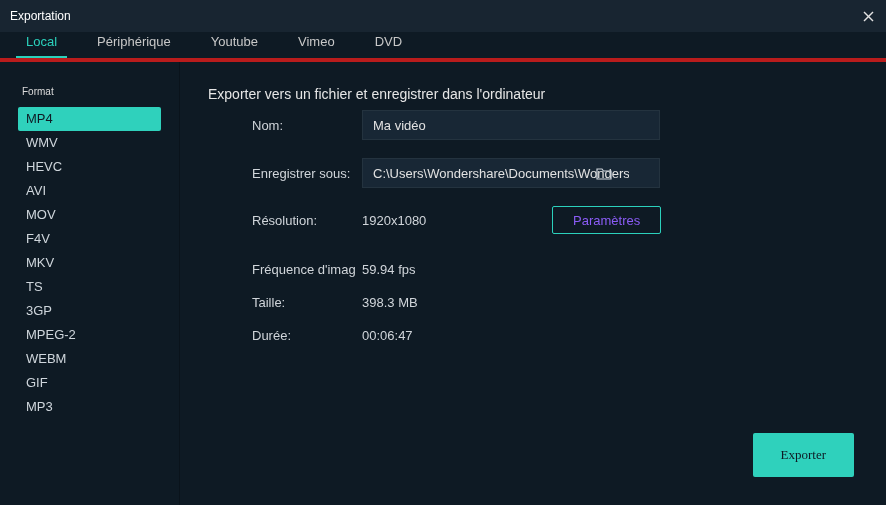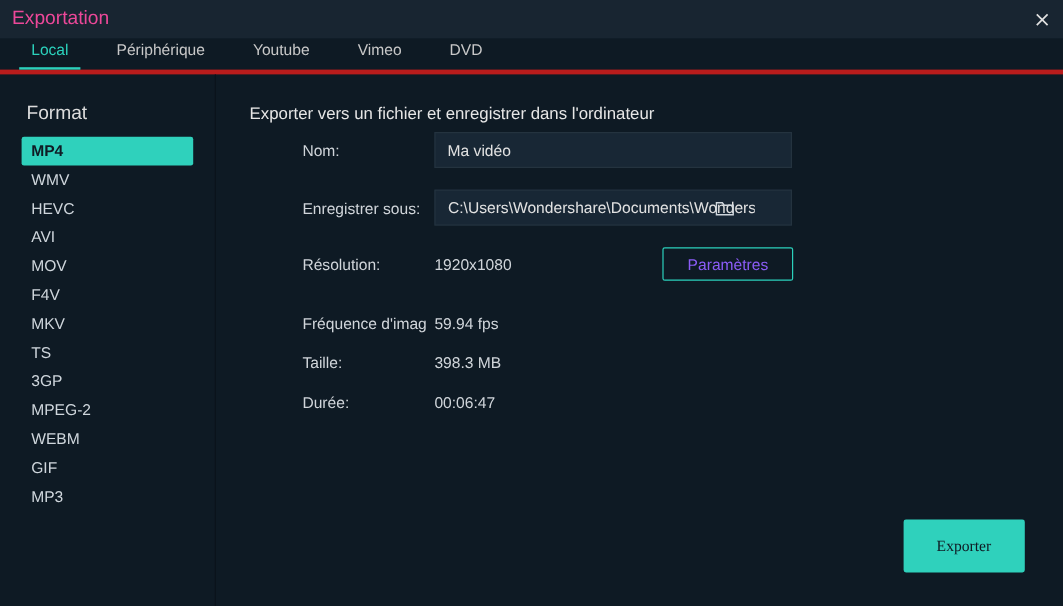--- a/index.html
+++ b/index.html
@@ -13,21 +13,21 @@
 
   
   .titlebar {
     height: 32px;
     background: #182531;
     display: flex;
     align-items: center;
     padding: 0 10px;
     position: relative;
   }
-  .titlebar-title { font-size: 16px; color: #ec4899; }
+  .titlebar-title { font-size: 12px; color: #ffffff; }
   .titlebar-close {
     position: absolute;
     right: 8px; top: 6px;
     width: 20px; height: 20px;
     display: flex; align-items: center; justify-content: center;
     color: #e2e2e2; cursor: pointer;
   }
   .titlebar-close svg { stroke: #e2e2e2; }
 
   
@@ -58,38 +58,37 @@
     height: calc(100% - 32px - 30px);
   }
 
   
   .sidebar {
     width: 180px;
     border-right: 1px solid #0a131b;
     padding: 24px 18px 10px 18px;
   }
   .sidebar-heading {
-    font-size: 16px;
+    font-size: 10px;
     color: #dcdcdc;
     margin-bottom: 10px;
     padding-left: 4px;
   }
   .format-item {
     height: 24px;
     line-height: 24px;
     font-size: 13px;
     color: #cfd6dc;
     padding-left: 8px;
     border-radius: 2px;
     cursor: pointer;
   }
   .format-item.selected {
     background: #2fd1bc;
     color: #0f1b24;
-    font-weight: bold;
   }
 
   
   .main {
     flex: 1;
     position: relative;
     padding: 24px 28px 10px 28px;
   }
   .main-heading {
     font-size: 14px;

